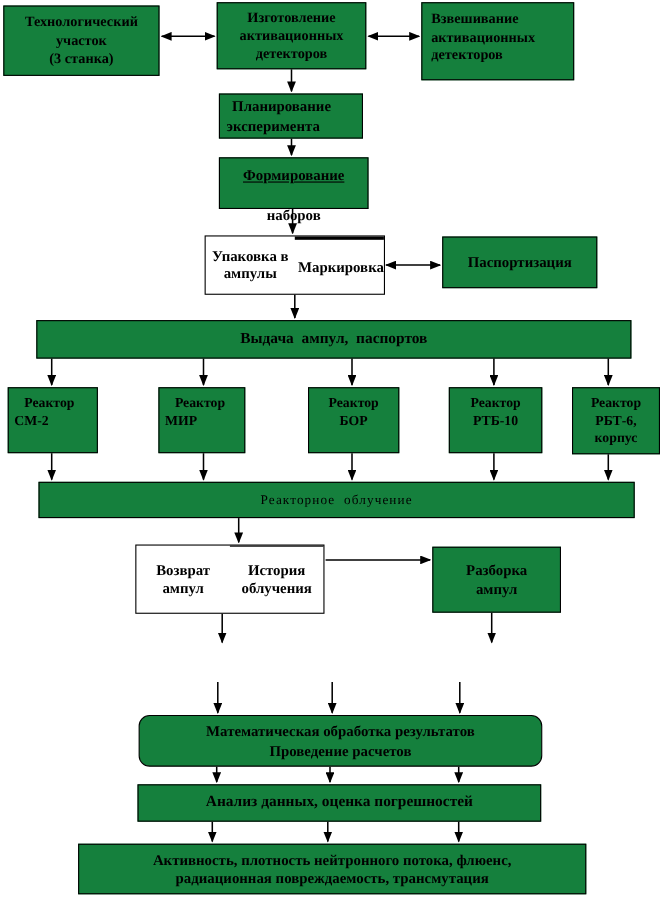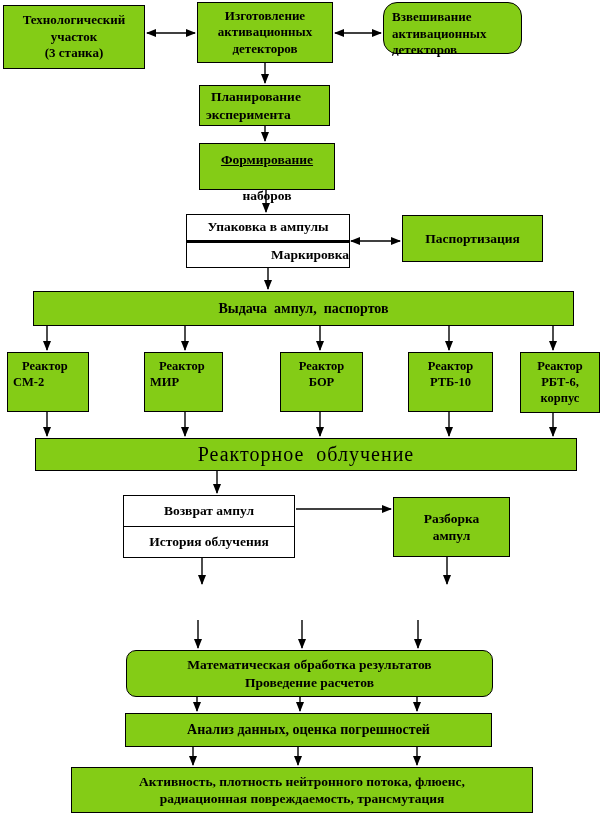--- a/index.html
+++ b/index.html
@@ -1,31 +1,31 @@
 <!DOCTYPE html>
 <html><head>
 <meta charset="utf-8">
 <style>
   html,body{margin:0;padding:0;background:#ffffff;}
   #stage{
     position:relative;width:602px;height:815px;background:#ffffff;
     font-family:"Liberation Serif","DejaVu Serif",serif;color:#000;
   }
   .box{
-    position:absolute;border:1.5px solid #000;box-sizing:border-box;background:#84cc16;
+    position:absolute;border:1.5px solid #000;box-sizing:border-box;background:#15803d;
     display:flex;align-items:center;justify-content:center;
     font-weight:bold;font-size:13px;line-height:1.28;
   }
   .box .txt{white-space:pre-wrap;text-align:center;}
   .box.align-left{justify-content:flex-start;}
   .box.align-left .txt{text-align:left;}
   .box.v-top{align-items:flex-start;}
   .stack{
     position:absolute;border:1.5px solid #000;box-sizing:border-box;background:#fff;
-    display:flex;flex-direction:column;font-weight:bold;
+    display:flex;flex-direction:row;font-weight:bold;
   }
   .stack .cell{flex:1;display:flex;align-items:center;justify-content:center;font-size:13.5px;}
   .stack .cell .txt{white-space:pre-wrap;text-align:center;}
   .stack.thick .cell + .cell{border-top:3px solid #000;justify-content:flex-end;}
   .stack.thin  .cell + .cell{border-top:1.5px solid #000;}
   .floating-label{
     position:absolute;font-weight:bold;font-size:13.5px;text-align:center;
     white-space:pre-wrap;
   }
   #connectors{position:absolute;left:0;top:0;z-index:3;}
@@ -39,21 +39,21 @@
   <div class="box" style="left:3px;top:5px;width:142px;height:64px;">
     <span class="txt">Технологический
 участок
 (3 станка)</span>
   </div>
   <div class="box" style="left:197px;top:2px;width:136px;height:61px;">
     <span class="txt">Изготовление
 активационных
 детекторов</span>
   </div>
-  <div class="box align-left v-top" style="left:383px;top:2px;width:139px;height:52px;padding:6px 6px 0 8px;border-radius:14px;">
+  <div class="box align-left v-top" style="left:383px;top:2px;width:139px;height:71px;padding:6px 6px 0 8px;">
     <span class="txt">Взвешивание
 активационных
 детекторов</span>
   </div>
 
   <div class="box align-left" style="left:199px;top:85px;width:131px;height:41px;padding-left:6px;font-size:13.5px;">
     <span class="txt" style="text-indent:5px;">Планирование
 эксперимента</span>
   </div>
   <div class="box v-top" style="left:199px;top:143px;width:136px;height:47px;padding-top:7px;font-size:13.5px;text-decoration:underline;">
@@ -93,21 +93,21 @@
   <div class="box v-top" style="left:408px;top:352px;width:85px;height:60px;padding-top:5px;font-size:12.5px;">
     <span class="txt">Реактор
 РТБ-10</span>
   </div>
   <div class="box v-top" style="left:520px;top:352px;width:80px;height:61px;padding-top:5px;font-size:12.5px;">
     <span class="txt">Реактор
 РБТ-6,
 корпус</span>
   </div>
 
-  <div class="box" style="left:35px;top:438px;width:542px;height:33px;font-weight:normal;font-size:20px;letter-spacing:1px;">
+  <div class="box" style="left:35px;top:438px;width:542px;height:33px;font-weight:normal;font-size:12px;letter-spacing:1px;">
     <span class="txt">Реакторное  облучение</span>
   </div>
 
   <div class="stack thin" style="left:123px;top:495px;width:172px;height:63px;">
     <div class="cell">
       <span class="txt">Возврат ампул</span>
     </div>
     <div class="cell">
       <span class="txt">История облучения</span>
     </div>

